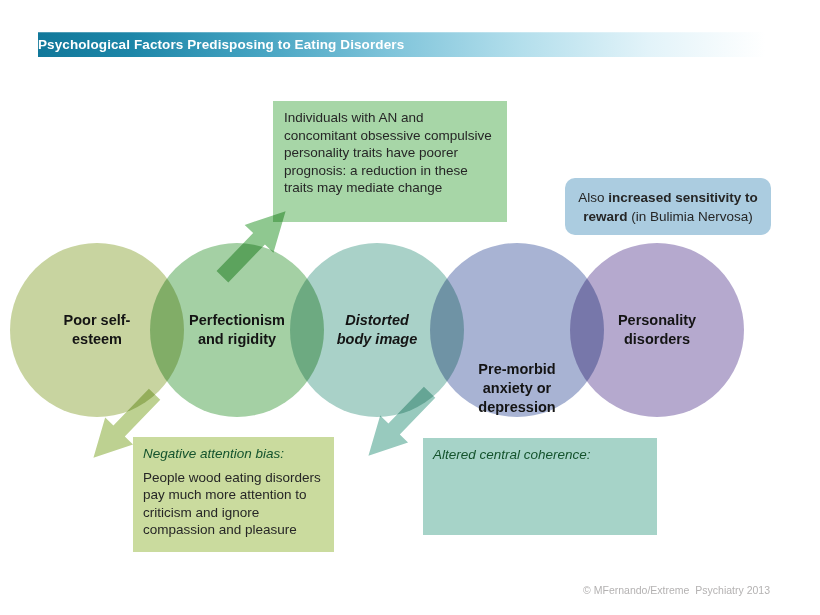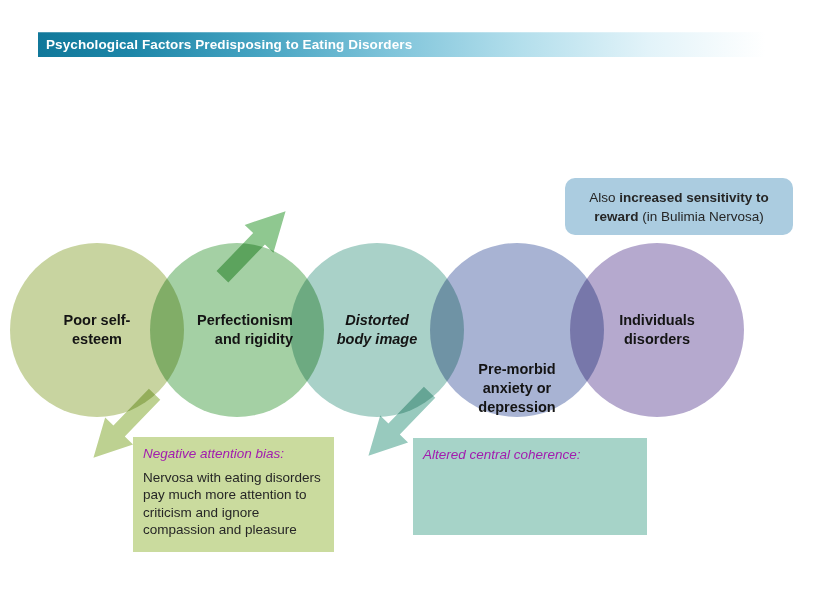--- a/index.html
+++ b/index.html
@@ -12,46 +12,46 @@
 
   
   .title-bar{
     position:absolute;left:38px;top:32px;width:782px;height:25px;
     background:linear-gradient(to right,#11789a 0%,#1d86a8 12%,#45a3c1 28%,#7fc4da 45%,#b4dfec 62%,#e2f3f9 78%,#ffffff 93%);
     display:flex;align-items:center;
     box-shadow:inset 0 1px 0 rgba(255,255,255,0.25);
   }
   .title-bar .txt{
     color:#ffffff;font-size:13.5px;font-weight:bold;
-    padding-left:8px;letter-spacing:0.1px;white-space:nowrap;
+    padding-left:0;letter-spacing:0.1px;white-space:nowrap;
   }
 
   
   .box{position:absolute;color:#262626;font-size:13.5px;line-height:17.5px;}
   .box-ocpd{left:273px;top:101px;width:234px;height:121px;padding:8px 11px;box-sizing:border-box;}
   .box-reward{
-    left:565px;top:178px;width:228px;height:57px;border-radius:10px;
+    left:565px;top:178px;width:206px;height:57px;border-radius:10px;
     display:flex;align-items:center;justify-content:center;text-align:center;
     font-size:13.5px;line-height:19px;box-sizing:border-box;padding:4px 8px;
   }
   .box-reward b{font-weight:bold;}
   .box-neg{left:133px;top:437px;width:201px;height:115px;padding:8px 10px;box-sizing:border-box;}
-  .box-alt{left:413px;top:438px;width:234px;height:97px;padding:8px 10px;box-sizing:border-box;}
-  .box .heading{font-style:italic;margin:0 0 6px 0;color:#a21caf;}
+  .box-alt{left:423px;top:438px;width:234px;height:97px;padding:8px 10px;box-sizing:border-box;}
+  .box .heading{font-style:italic;margin:0 0 6px 0;color:#14532d;}
   .box .body{margin:0;}
 
   
   .circle{
     position:absolute;width:174px;height:174px;border-radius:50%;
     mix-blend-mode:multiply;
     display:flex;align-items:center;justify-content:center;text-align:center;
   }
   .circle .lbl{font-weight:bold;color:#141414;font-size:14.5px;line-height:19px;}
   .c1{left:10px;top:243px;text-align:center;}  .c1 .lbl{width:100px;}
-  .c2{left:150px;top:243px;} .c2 .lbl{width:112px;text-align:right;}
+  .c2{left:150px;top:243px;} .c2 .lbl{width:112px;}
   .c3{left:290px;top:243px;} .c3 .lbl{width:96px;font-style:italic;}
   .c4{left:430px;top:243px;align-items:flex-end;} .c4 .lbl{width:96px;}
   .c5{left:570px;top:243px;} .c5 .lbl{width:92px;}
 
   
   .arrow{position:absolute;mix-blend-mode:multiply;display:flex;align-items:center;justify-content:center;}
   .arrow svg{overflow:visible;}
   .arrow-up{left:206px;top:196px;width:96px;height:96px;}
   .arrow-up svg{transform:rotate(-46deg);}
   .arrow-dl1{left:80px;top:382px;width:88px;height:88px;}
@@ -67,20 +67,23 @@
 </style>
 </head>
 <body>
 
 <div id="slide">
 
   <div class="title-bar">
     <span class="txt">Psychological Factors Predisposing to Eating Disorders</span>
   </div>
 
+  <div class="box box-ocpd" style="background-color: rgb(167, 214, 167);">
+    <span>Individuals with AN and concomitant obsessive compulsive personality traits have poorer prognosis: a reduction in these traits may mediate change</span>
+  </div>
 
   <div class="box-reward box" style="background-color: rgb(171, 204, 224);">
     <span><span>Also </span><b>increased sensitivity to reward</b><span> (in Bulimia Nervosa)</span></span>
   </div>
 
   <div class="arrow arrow-up">
     <svg width="92" height="40" viewBox="0 0 100 44" xmlns="http://www.w3.org/2000/svg">
       <polygon points="0,13 58,13 58,0 100,22 58,44 58,31 0,31" fill="#8fc890"></polygon>
     </svg>
   </div>
@@ -101,26 +104,27 @@
   <div class="circle c2" style="background-color: rgb(164, 208, 164);">
     <span class="lbl">Perfectionism and rigidity</span>
   </div>
   <div class="circle c3" style="background-color: rgb(169, 209, 200);">
     <span class="lbl">Distorted body image</span>
   </div>
   <div class="circle c4" style="background-color: rgb(168, 179, 211);">
     <span class="lbl">Pre-morbid anxiety or depression</span>
   </div>
   <div class="circle c5" style="background-color: rgb(181, 169, 206);">
-    <span class="lbl">Individuals disorders</span>
+    <span class="lbl">Personality disorders</span>
   </div>
 
   <div class="box box-neg" style="background-color: rgb(202, 219, 158);">
     <p class="heading">Negative attention bias:</p>
-    <p class="body">Nervosa with eating disorders pay much more attention to criticism and ignore compassion and pleasure</p>
+    <p class="body">People wood eating disorders pay much more attention to criticism and ignore compassion and pleasure</p>
   </div>
 
   <div class="box box-alt" style="background-color: rgb(166, 211, 200);">
     <p class="heading">Altered central coherence:</p>
   </div>
 
+  <div class="copyright">© MFernando/Extreme  Psychiatry 2013</div>
 
 </div>
 
 </body></html>

